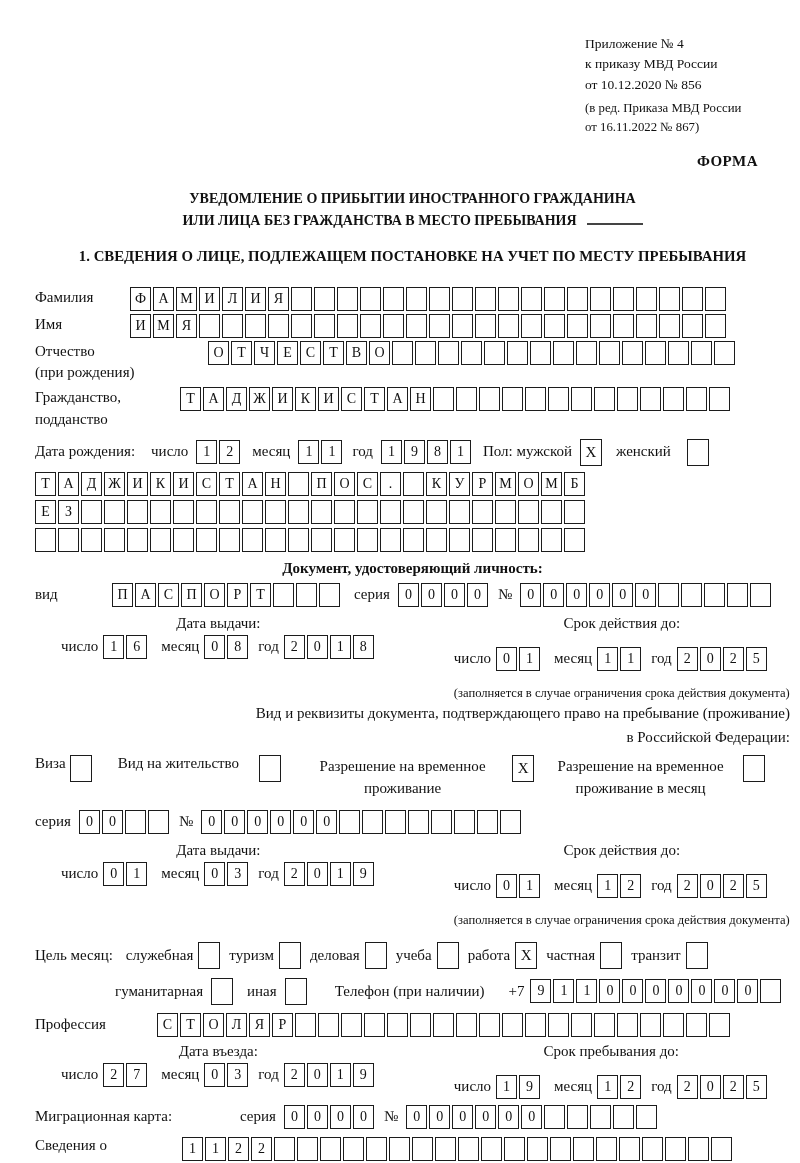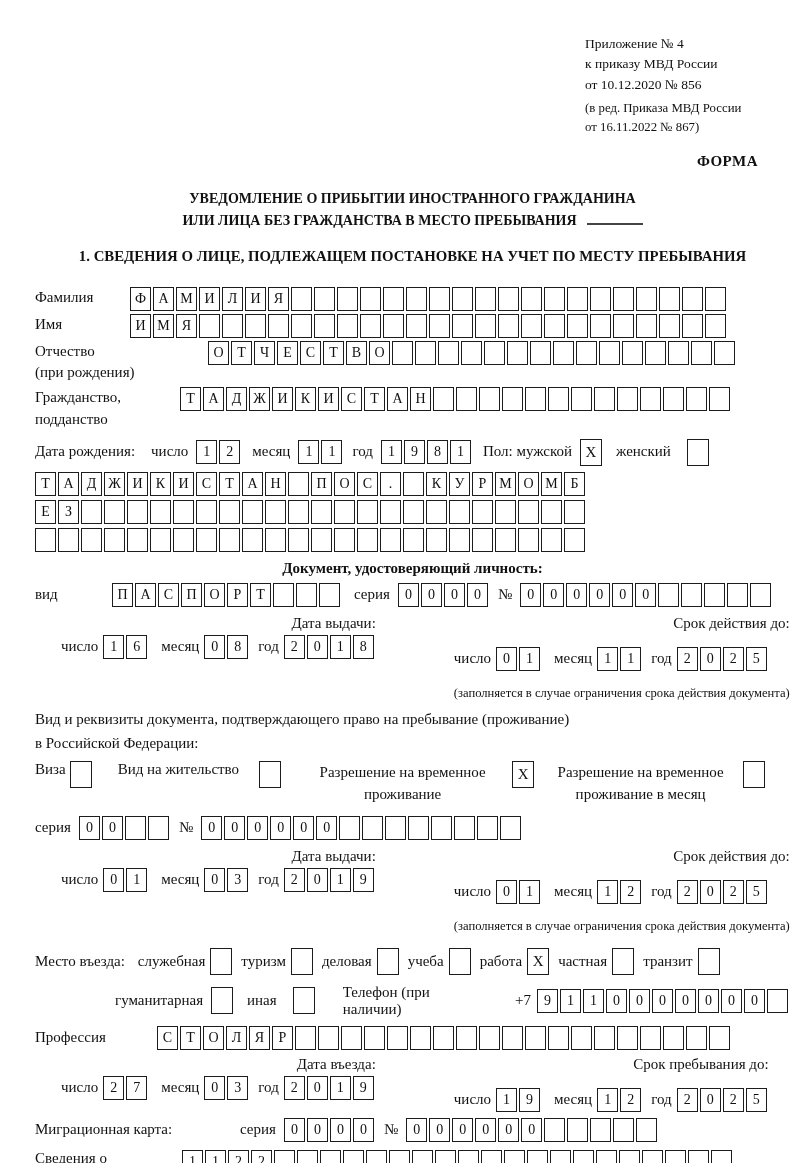--- a/index.html
+++ b/index.html
@@ -33,29 +33,29 @@
     display:inline-flex;align-items:center;justify-content:center;
     font-size:15px;flex:0 0 auto;background:#fff;
   }
   .w95{width:95px;} .w173{width:173px;} .w145{width:145px;} .w120{width:120px;}
   .w77{width:77px;} .w122{width:122px;} .w147{width:147px;}
   .stackrows .row{margin-bottom:4px;}
   .dochead{text-align:center;font-weight:bold;font-size:15px;margin:4px 0 6px 0;}
   
   .dategroup{display:flex;margin-top:8px;}
   .dg{display:flex;flex-direction:column;}
-  .dg-header{text-align:right;font-size:15px;margin-bottom:3px;font-family:Liberation Serif, serif;}
+  .dg-header{text-align:center;font-size:15px;margin-bottom:3px;font-family:Liberation Serif, serif;}
   .dg-line{display:flex;align-items:center;}
   .dg-line .lbl{margin-right:5px;}
   .dg-left{margin-left:26px;}
   .dg-right{margin-left:78px;gap:12px;}
   .dg-note{font-size:12.6px;margin-top:3px;white-space:nowrap;}
   .mr8{margin-right:8px;} .ml8{margin-left:8px;} .ml12{margin-left:12px;} .ml14{margin-left:14px;}
   .ml10{margin-left:10px;}
-  .plain{margin-top:6px;font-size:15px;line-height:1.6;}
+  .plain{margin-top:0;font-size:15px;line-height:1.6;text-align:right;}
   
   .opts{display:flex;align-items:flex-start;margin-top:6px;}
   .opt-label{font-size:15px;}
   .opt-center{text-align:center;font-size:15px;line-height:1.5;}
   
   .purpose1{display:flex;align-items:center;margin-top:14px;flex-wrap:nowrap;}
   .purpose1 .opt-label{margin-right:5px;}
   .purpose1 .checkbox{margin-right:9px;}
   .purpose2{display:flex;align-items:center;margin-top:9px;margin-left:80px;} .mt8{margin-top:8px;} .mt6{margin-top:6px;}
 </style>
@@ -498,40 +498,40 @@
               <span class="cell">0</span>
               <span class="cell">2</span>
               <span class="cell">5</span>
             </span>
         </div>
         <div class="dg-note">(заполняется в случае ограничения срока действия документа)</div>
       </div>
     </div>
 
     <div class="purpose1">
-      <span class="opt-label">Место въезда:</span>
+      <span class="opt-label">Цель месяц:</span>
       <span class="opt-label ml8">служебная</span>
       <span class="checkbox"></span>
       <span class="opt-label">туризм</span>
       <span class="checkbox"></span>
       <span class="opt-label">деловая</span>
       <span class="checkbox"></span>
       <span class="opt-label">учеба</span>
       <span class="checkbox"></span>
       <span class="opt-label">работа</span>
       <span class="checkbox">X</span>
       <span class="opt-label">частная</span>
       <span class="checkbox"></span>
       <span class="opt-label">транзит</span>
       <span class="checkbox"></span>
     </div>
     <div class="purpose2">
       <span class="opt-label" style="margin-right:8px;">гуманитарная</span>
       <span class="checkbox"></span>
-      <span class="opt-label" style="margin-left:14px;margin-right:16px;">иная</span>
+      <span class="opt-label" style="margin-left:14px;margin-right:8px;">иная</span>
       <span class="checkbox"></span>
       <span class="opt-label" style="margin-left:28px;">Телефон (при наличии)</span>
       <span class="opt-label" style="margin-left:24px;margin-right:6px;">+7</span>
       <span class="cells">
           <span class="cell">9</span>
           <span class="cell">1</span>
           <span class="cell">1</span>
           <span class="cell">0</span>
           <span class="cell">0</span>
           <span class="cell">0</span>

